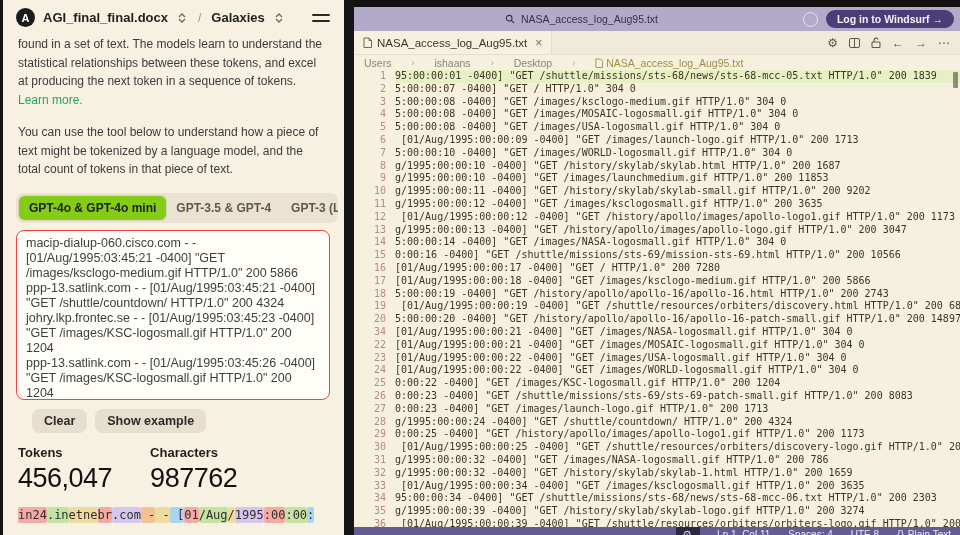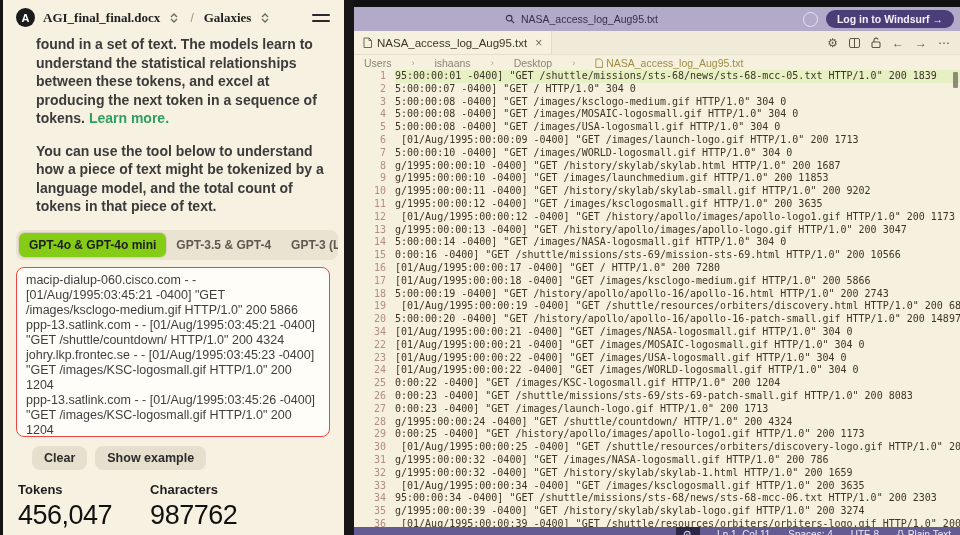--- a/index.html
+++ b/index.html
@@ -3,26 +3,26 @@
 <meta charset="utf-8">
 <style>
   html,body{margin:0;padding:0;background:#111;}
   .app{position:relative;width:960px;height:535px;overflow:hidden;font-family:"Liberation Sans",sans-serif;}
 
   
   .left-pane{position:absolute;left:0;top:0;width:344px;height:535px;background:#f7f1e2;overflow:hidden;}
   .edge-strip{position:absolute;left:0;top:0;width:3px;height:535px;background:#151515;}
   .lp-header{display:flex;align-items:center;gap:8px;padding:8px 14px 6px 16px;}
   .logo-circle{width:19px;height:19px;border-radius:50%;background:#1b1b1b;color:#fff;font-size:11px;font-weight:bold;display:flex;align-items:center;justify-content:center;}
-  .doc-title{font-size:13px;font-weight:bold;color:#1f1f1f;font-family:Liberation Serif, serif;}
+  .doc-title{font-size:13px;font-weight:bold;color:#1f1f1f;}
   .chev{display:inline-flex;flex-direction:column;line-height:5px;font-size:7px;color:#6d675b;margin:0 2px;}
   .hdr-sep{color:#9a9488;font-size:12px;margin:0 2px;}
   .hamburger{margin-left:auto;display:flex;flex-direction:column;gap:4px;cursor:pointer;}
   .hamburger div{width:18px;height:2px;background:#2a2a2a;border-radius:2px;}
-  .intro{padding:2px 16px 0 36px;font-size:14px;line-height:18.5px;color:#3b3b3b;font-weight:bold;}
+  .intro{padding:2px 16px 0 18px;font-size:12px;line-height:18.5px;color:#3b3b3b;}
   .intro p{margin:0 0 14px 0;}
   .learn-link{color:#2f9e63;text-decoration:none;}
   .tabs{display:flex;margin:4px 14px 0 16px;background:#eae3d2;border-radius:8px;padding:3px;width:fit-content;max-width:316px;overflow:hidden;}
   .tab-item{font-size:12px;color:#5d594e;padding:5px 10px;white-space:nowrap;border-radius:6px;cursor:pointer;font-weight:bold;}
   .tab-item.active{background:#84cc16;color:#1d1d1d;box-shadow:0 0 0 1px #d9d1bd;}
   .log-box{margin:7px 14px 0 16px;height:158px;background:#fefdf8;border:1px solid #ef4444;border-radius:8px;padding:5px 9px;font-size:12.5px;line-height:15px;color:#3f3f3f;overflow:hidden;white-space:pre-wrap;overflow-wrap:break-word;}
   .actions{display:flex;gap:8px;margin:9px 14px 0 32px;}
   .btn{background:#e6dfcd;border:none;border-radius:8px;padding:5px 12px;font-size:12.5px;font-weight:bold;color:#2b2b2b;cursor:pointer;font-family:"Liberation Sans",sans-serif;}
   .stats{display:flex;gap:38px;margin:12px 14px 0 18px;}
   .stat-label{font-size:13px;font-weight:bold;color:#1e1e1e;}

